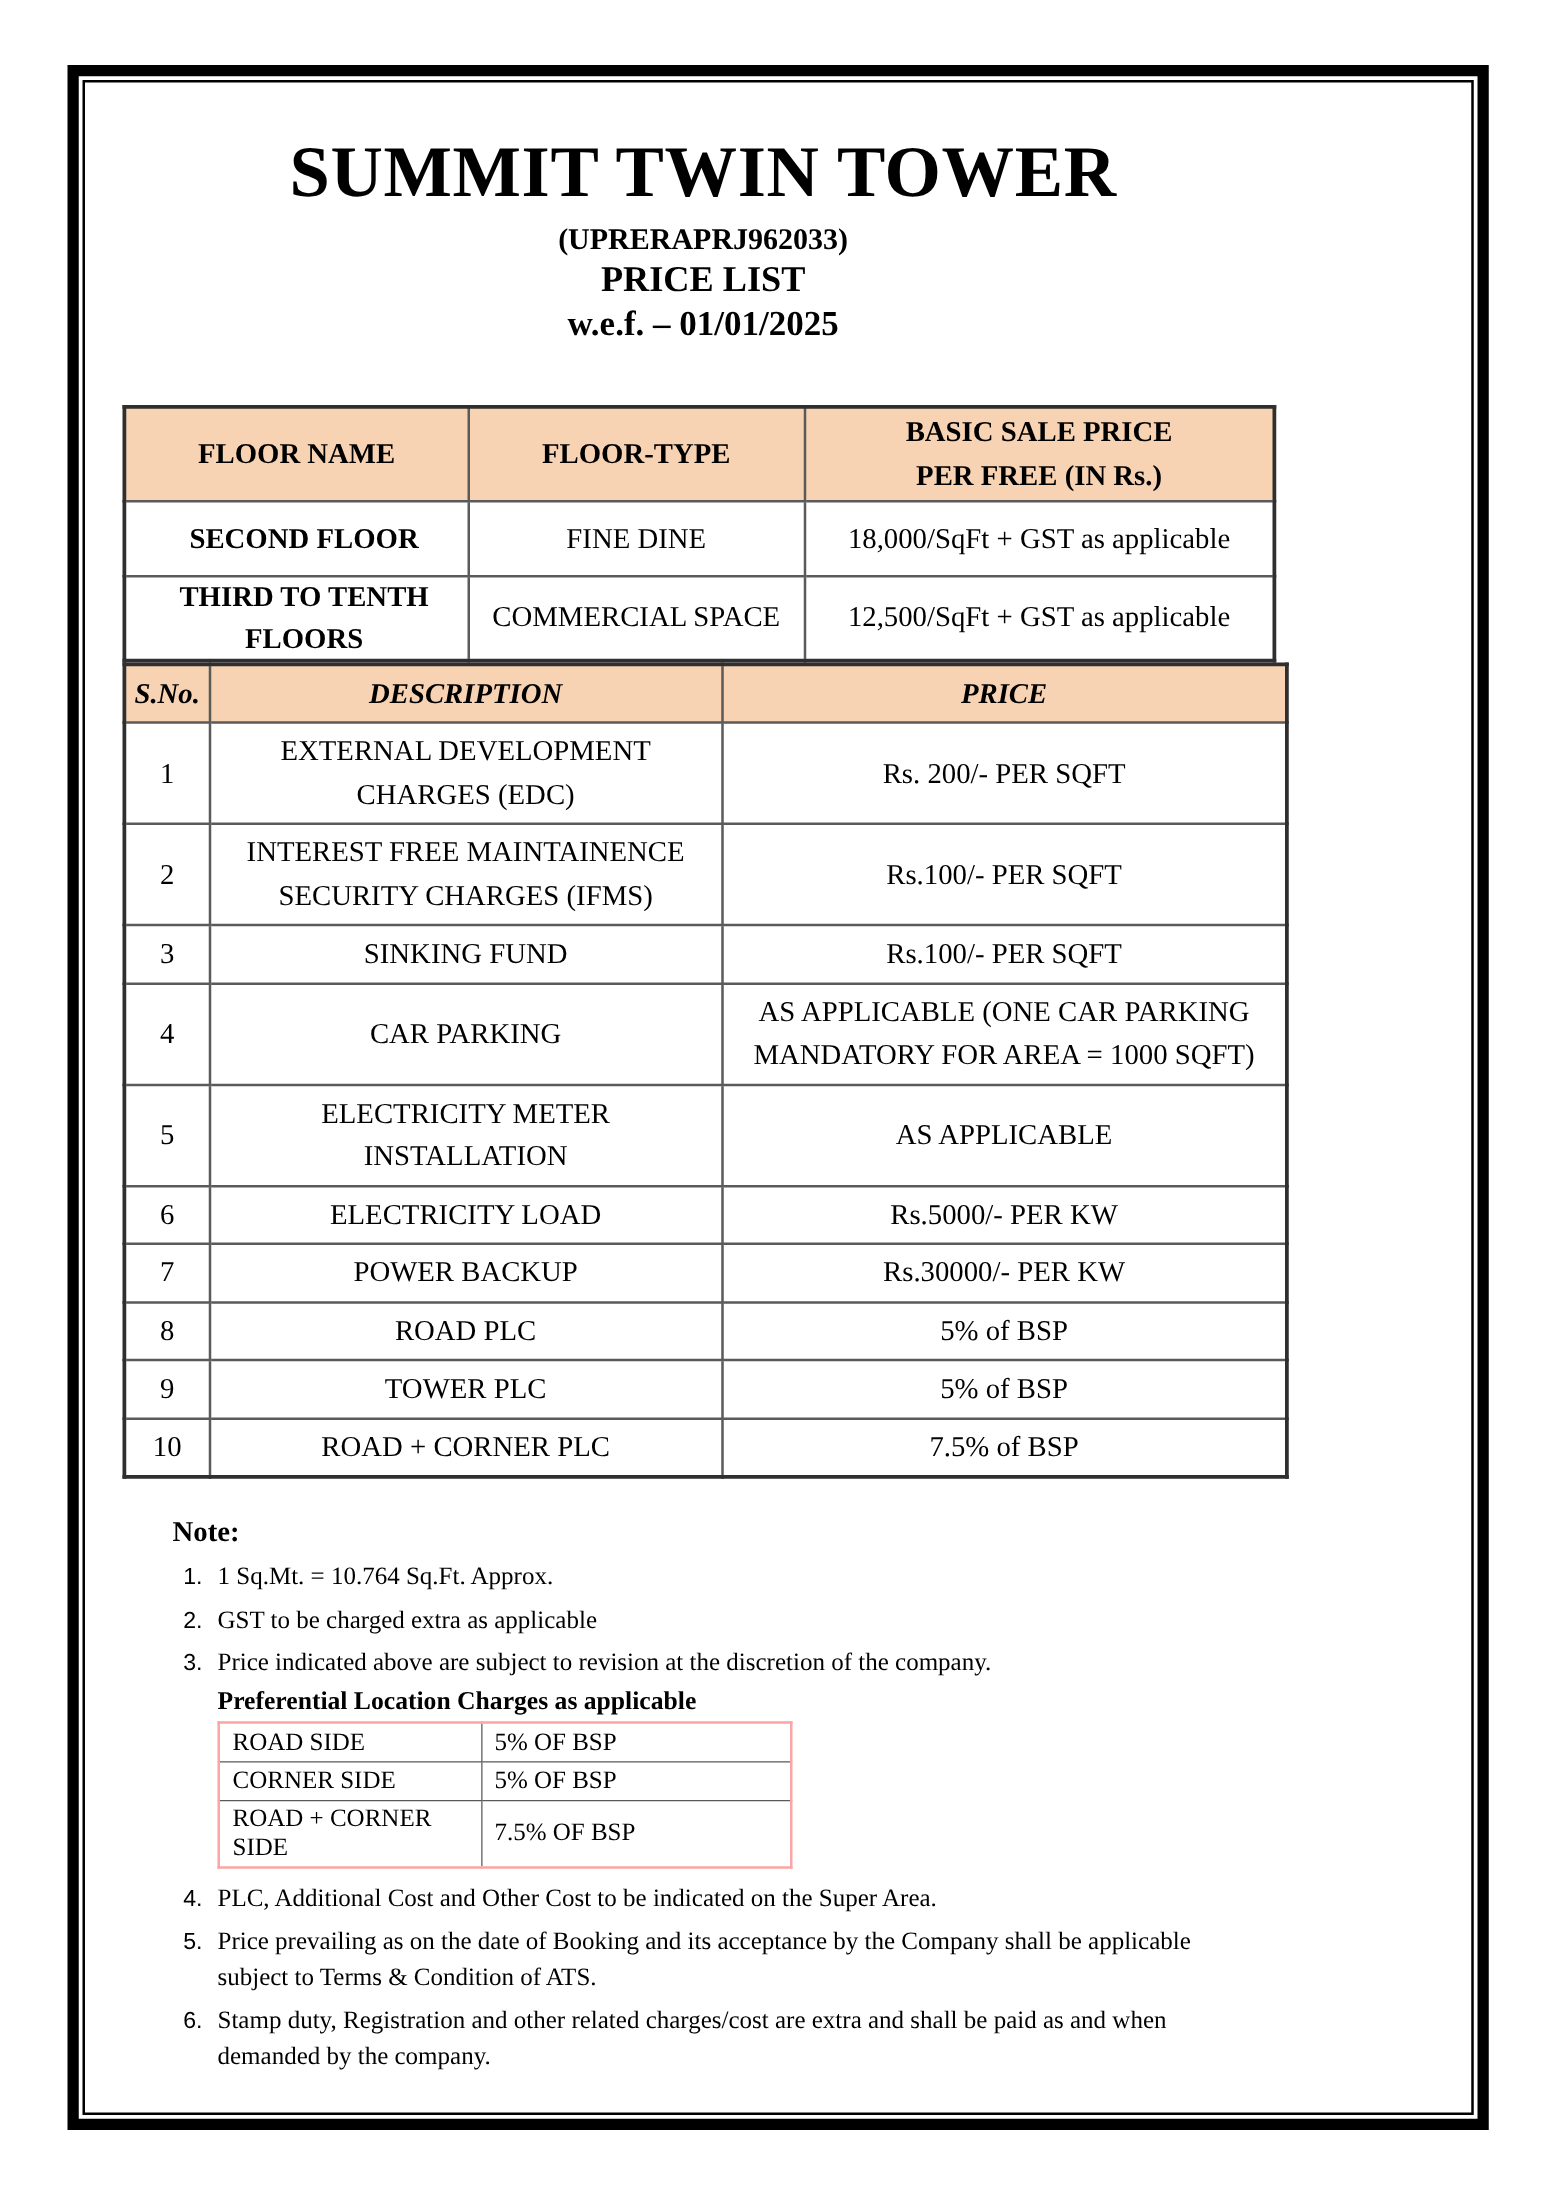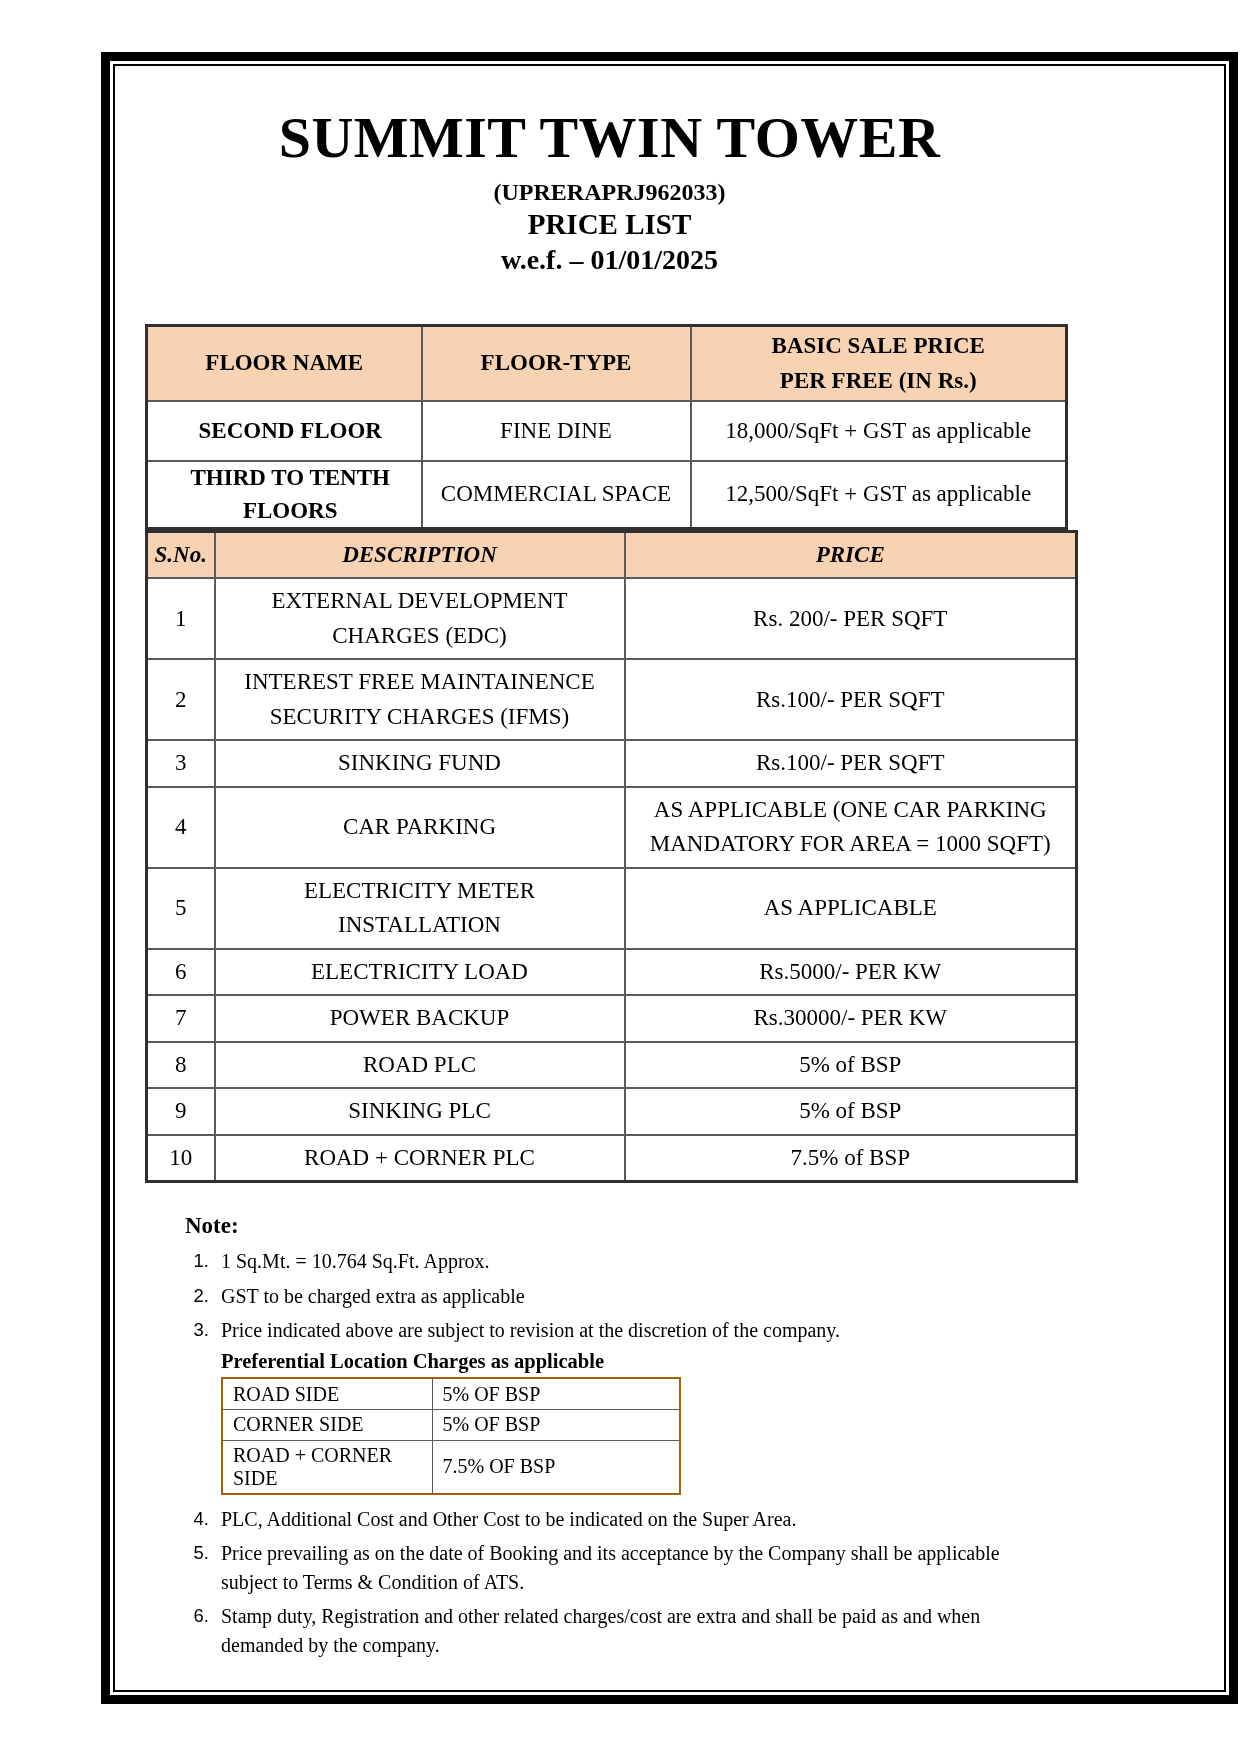--- a/index.html
+++ b/index.html
@@ -9,21 +9,20 @@
     position: relative;
     font-family: "Liberation Serif", "DejaVu Serif", serif;
     color: #000;
   }
   .frame-outer {
     position: absolute;
     left: 54px; top: 52px;
     width: 1137px; height: 1652px;
     border: 9px solid #000;
     padding: 3px;
-    margin-left: 47px;
   }
   .frame-inner {
     width: 100%; height: 100%;
     border: 2px solid #000;
     overflow: hidden;
   }
   .content {
     padding: 26px 150px 0 30px;
   }
 
@@ -101,21 +100,21 @@
   .note-text { width: 820px; }
 
   .plc-heading {
     font-size: 20.5px;
     font-weight: bold;
     margin: 2px 0 4px 36px;
   }
   .plc-table {
     margin-left: 36px;
     width: 458px;
-    border: 2px solid #a16207;
+    border: 2px solid #fca5a5;
     margin-bottom: 10px;
   }
   .plc-table td {
     border: 1.5px solid #5a5a5a;
     font-size: 20px;
     text-align: left;
     padding: 3px 10px;
     height: 31px;
   }
   .plc-table col.p1 { width: 210px; }
@@ -215,21 +214,21 @@
             <td>POWER BACKUP</td>
             <td>Rs.30000/- PER KW</td>
           </tr>
           <tr>
             <td>8</td>
             <td>ROAD PLC</td>
             <td>5% of BSP</td>
           </tr>
           <tr>
             <td>9</td>
-            <td>SINKING PLC</td>
+            <td>TOWER PLC</td>
             <td>5% of BSP</td>
           </tr>
           <tr>
             <td>10</td>
             <td>ROAD + CORNER PLC</td>
             <td>7.5% of BSP</td>
           </tr>
         </tbody>
       </table>
 

